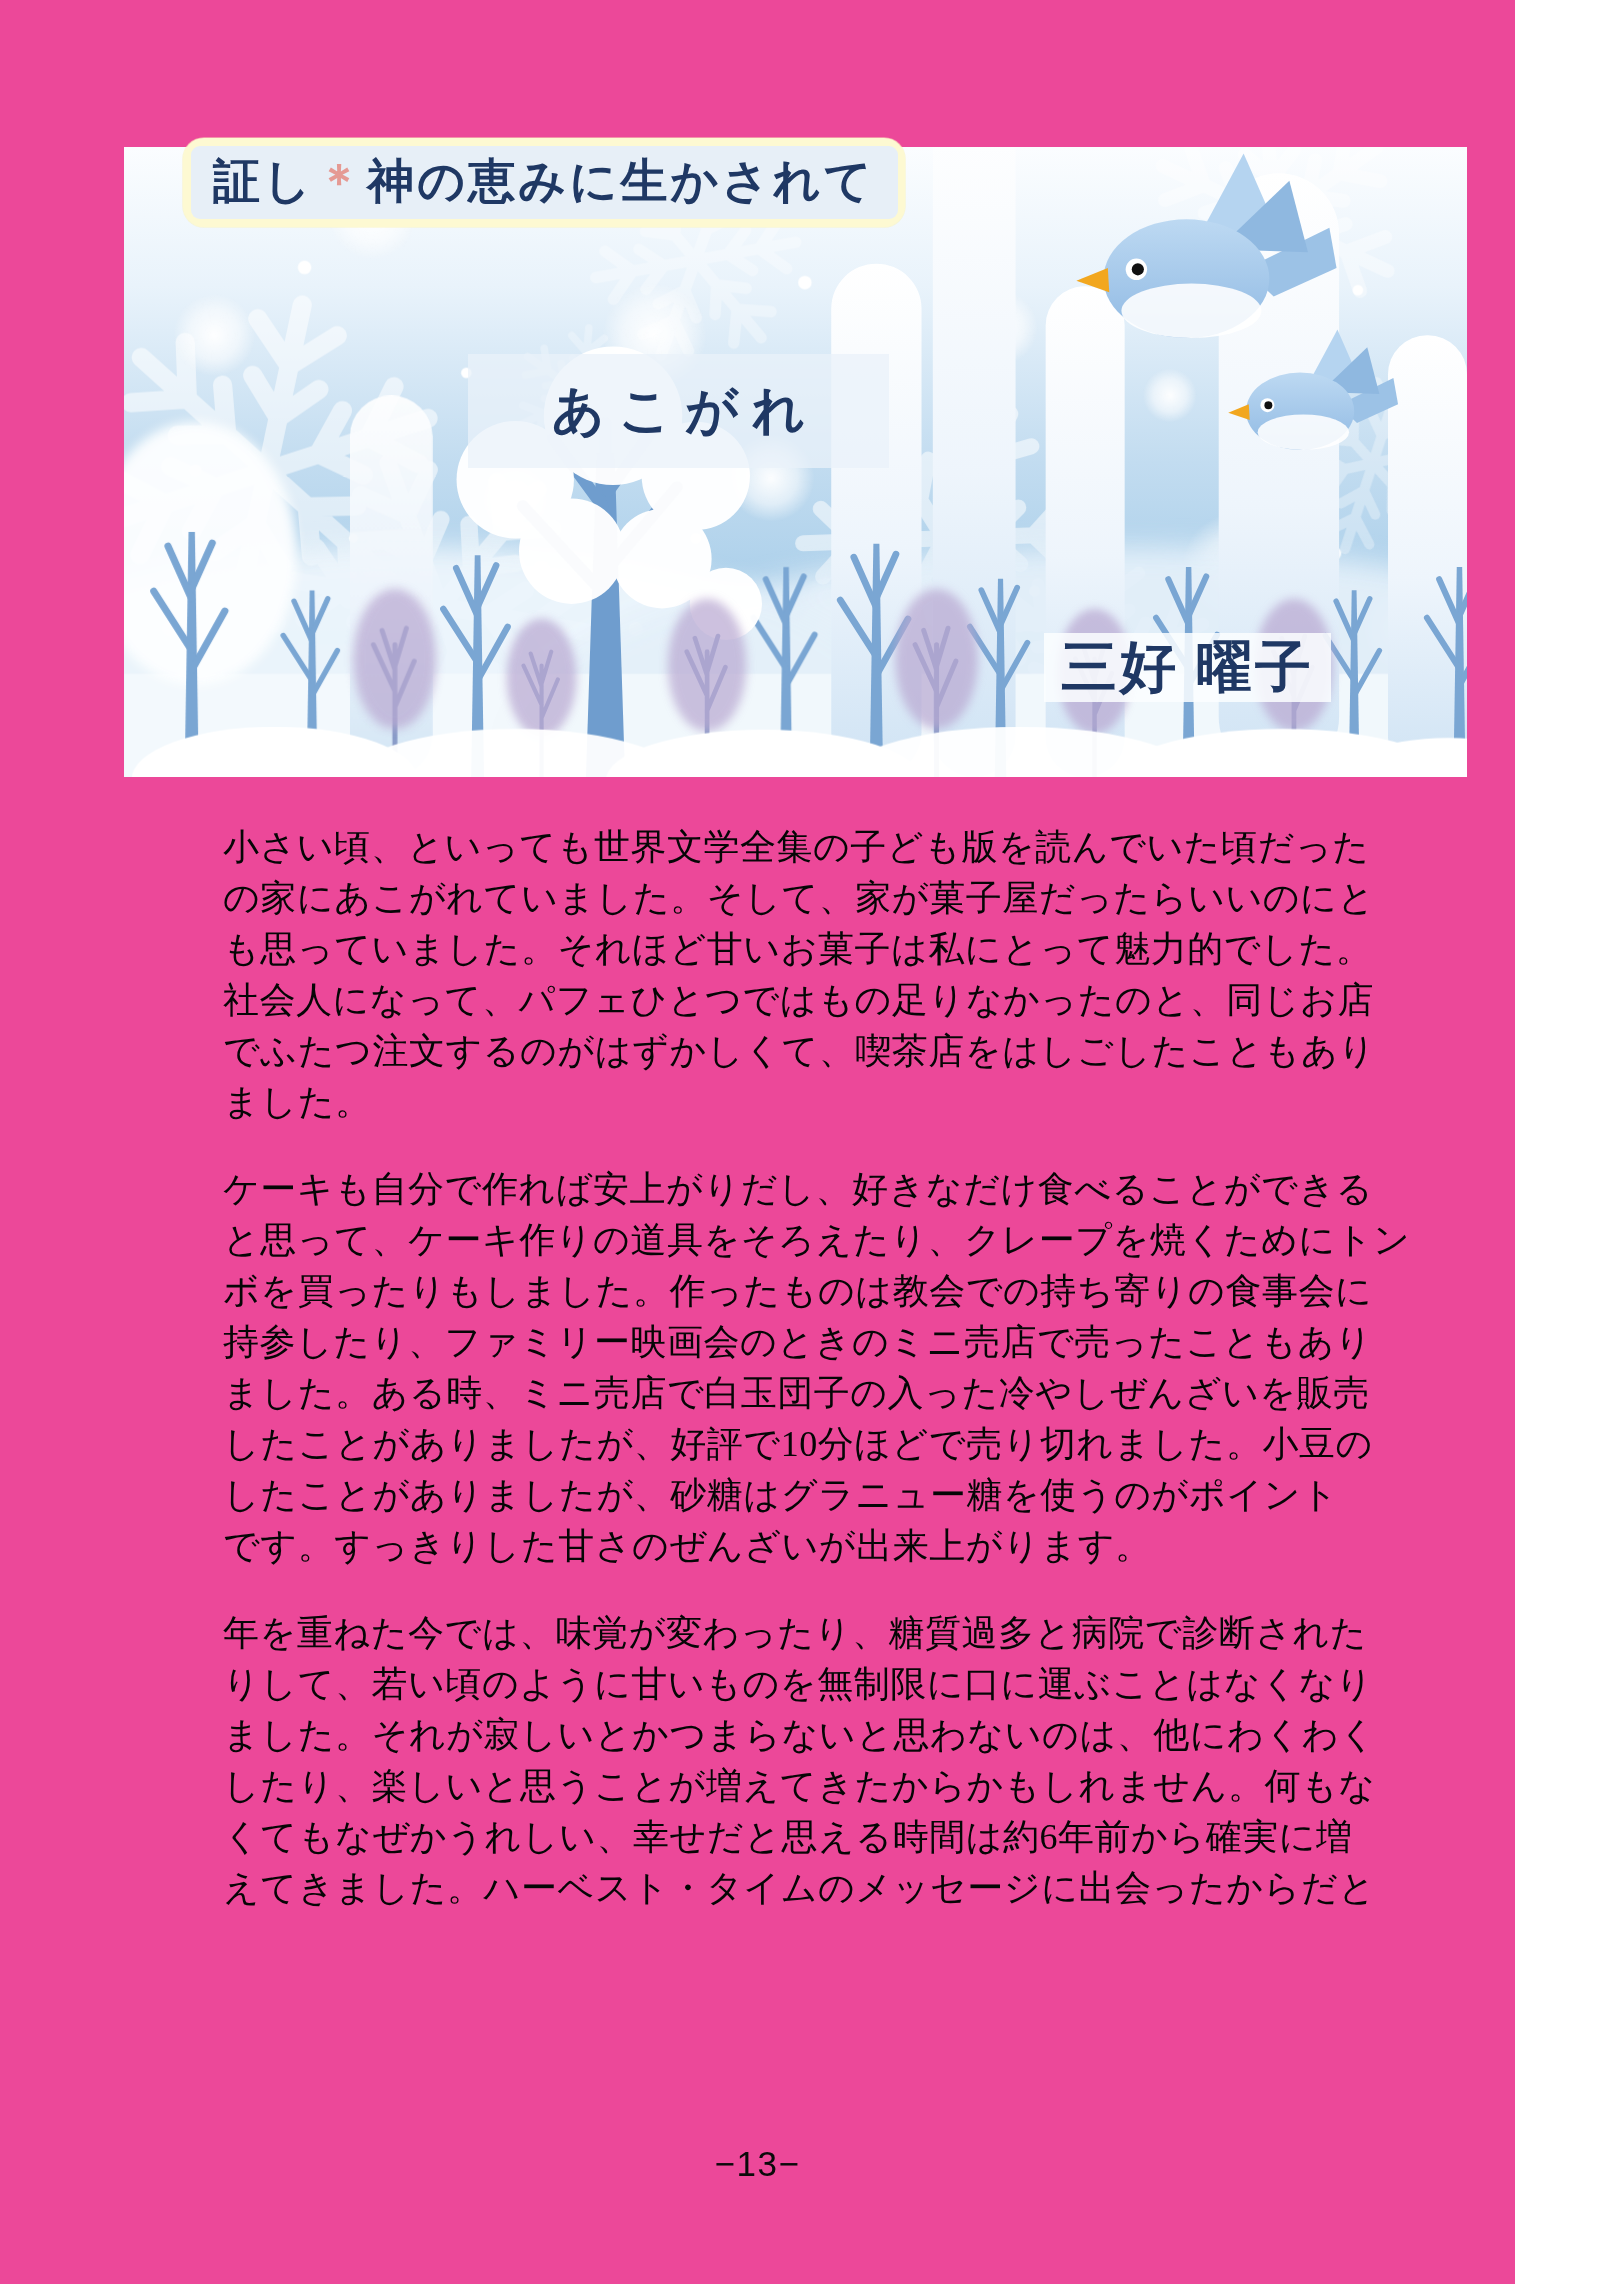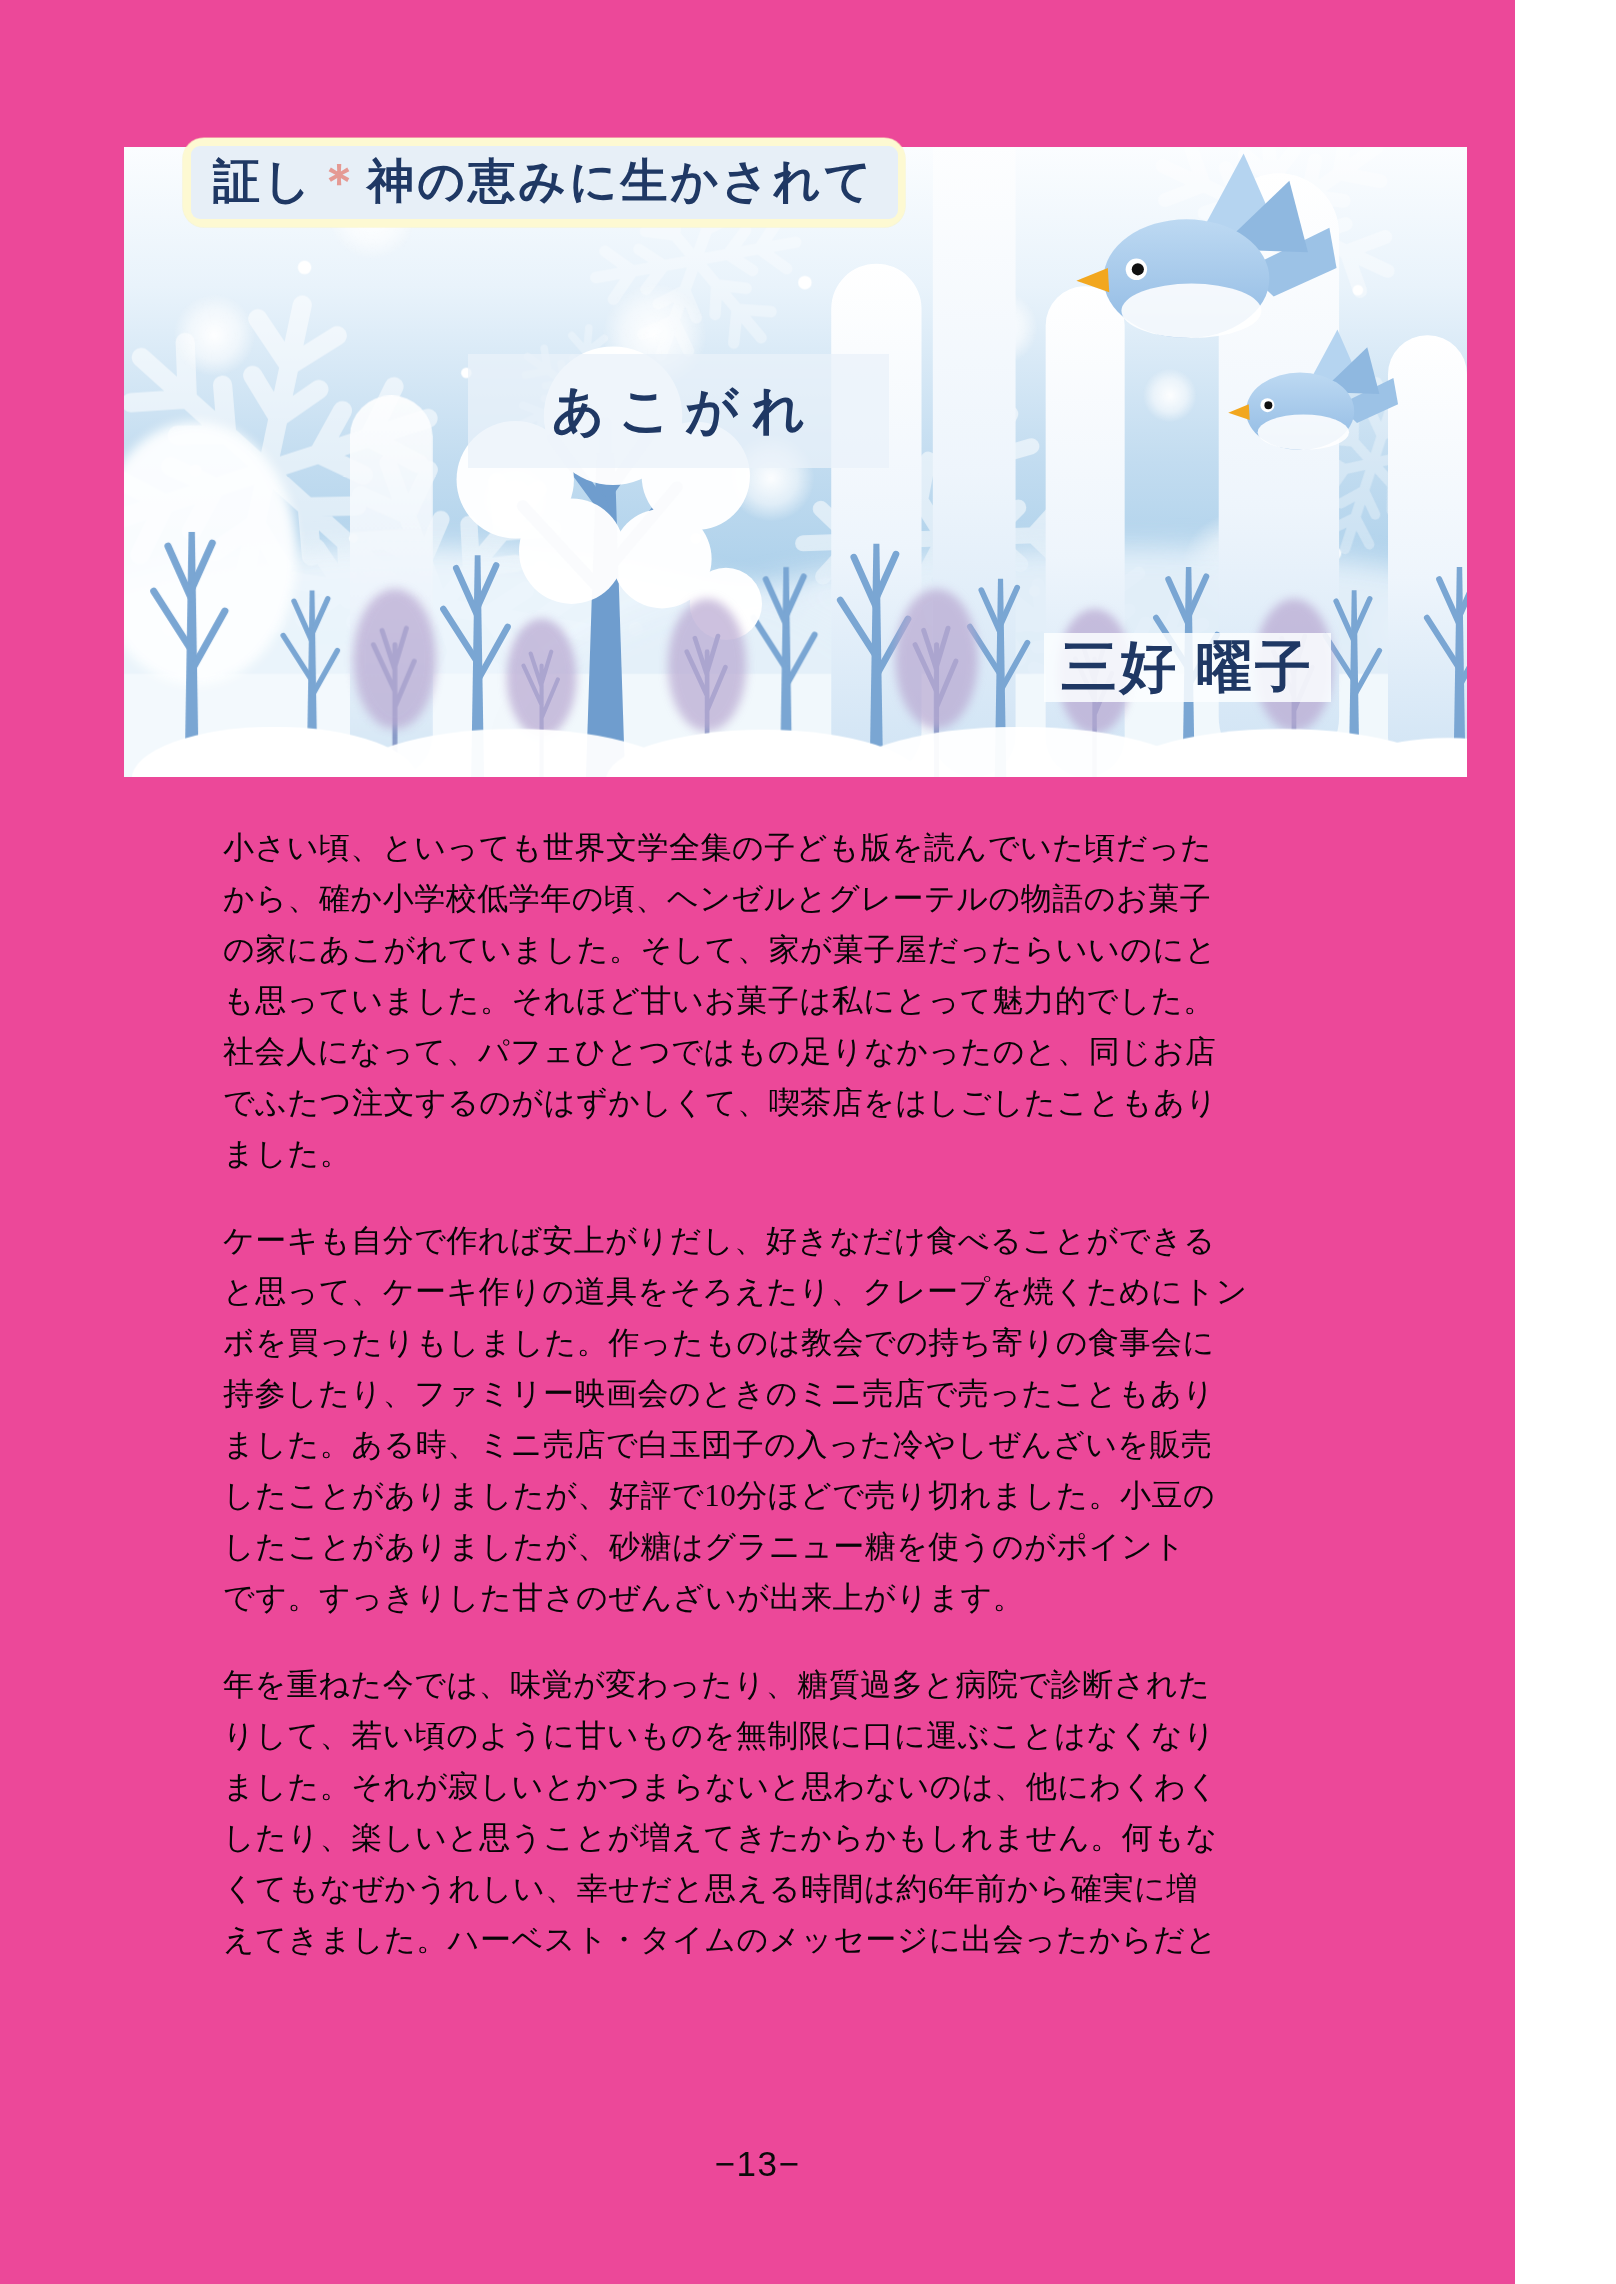--- a/index.html
+++ b/index.html
@@ -47,21 +47,21 @@
     display:flex;align-items:center;justify-content:center;
     z-index:4;
   }
   .author-band .author-text{
     font-size:56px;color:#1f3864;font-weight:700;
     letter-spacing:3px;white-space:nowrap;
   }
   
   .article-body{
     position:absolute;left:223px;top:822px;width:1178px;
-    font-size:31px;line-height:51px;color:#060606;
+    font-size:36px;line-height:51px;color:#060606;
     letter-spacing:0.5px;
   }
   .article-body .para{margin:0 0 36px 0;}
   .article-body .para:last-child{margin-bottom:8px;}
   .article-body .line{white-space:nowrap;}
   
   .page-number{
     position:absolute;left:0;right:0;top:2144px;text-align:center;
     font-family:"Liberation Sans","DejaVu Sans",sans-serif;
     font-size:35px;font-weight:400;color:#0a0a0a;letter-spacing:1.5px;
@@ -257,21 +257,20 @@
     <div class="title-text">あこがれ</div>
   </div>
 
   <div class="author-band">
     <div class="author-text">三好  曜子</div>
   </div>
 
   <div class="article-body">
       <div class="para">
         <div class="line">小さい頃、といっても世界文学全集の子ども版を読んでいた頃だった</div>
-        <div class="line">から、確か小学校低学年の頃、ヘンゼルとグレーテルの物語のお菓子</div>
         <div class="line">の家にあこがれていました。そして、家が菓子屋だったらいいのにと</div>
         <div class="line">も思っていました。それほど甘いお菓子は私にとって魅力的でした。</div>
         <div class="line">社会人になって、パフェひとつではもの足りなかったのと、同じお店</div>
         <div class="line">でふたつ注文するのがはずかしくて、喫茶店をはしごしたこともあり</div>
         <div class="line">ました。</div>
       </div>
       <div class="para">
         <div class="line">ケーキも自分で作れば安上がりだし、好きなだけ食べることができる</div>
         <div class="line">と思って、ケーキ作りの道具をそろえたり、クレープを焼くためにトン</div>
         <div class="line">ボを買ったりもしました。作ったものは教会での持ち寄りの食事会に</div>

